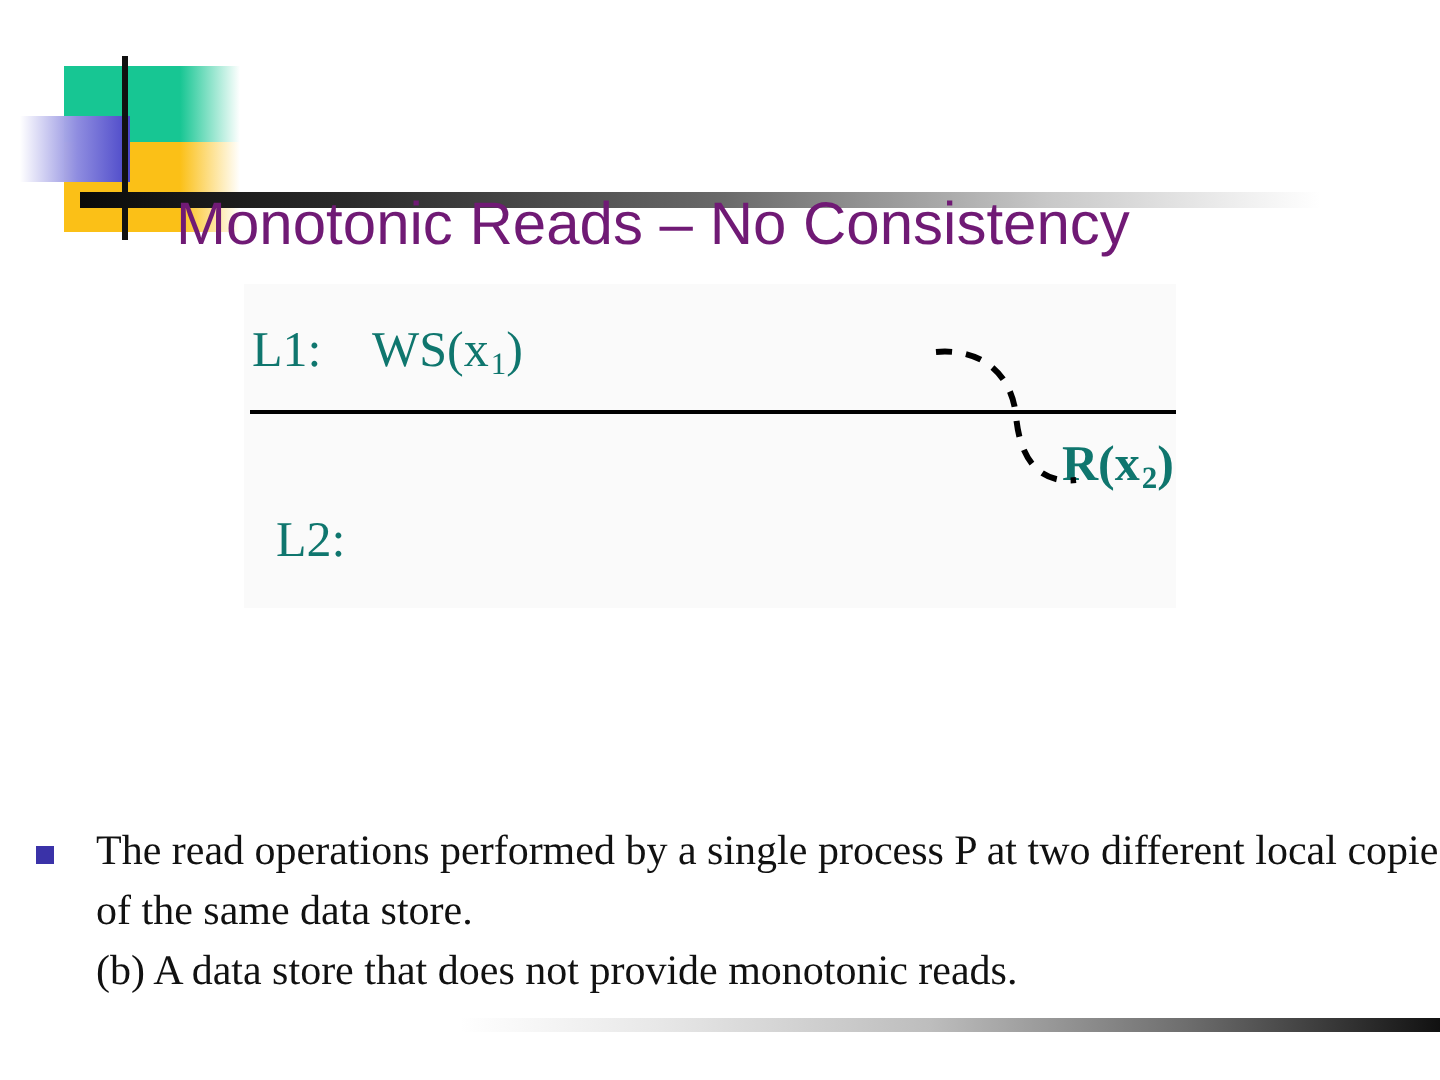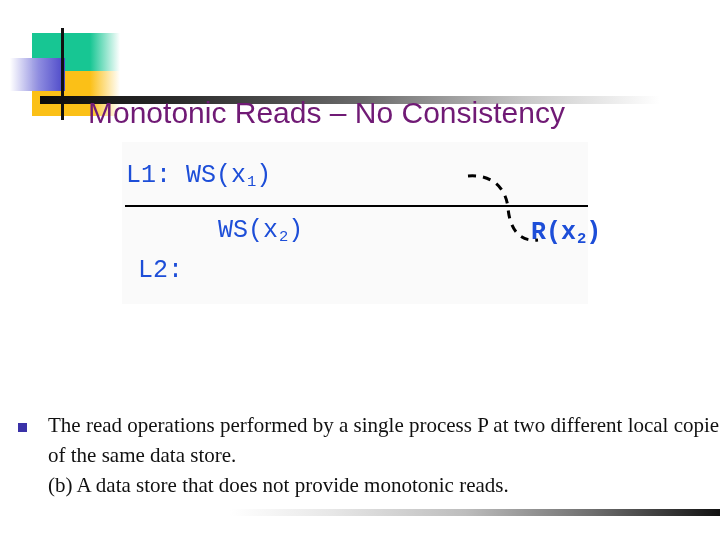--- a/index.html
+++ b/index.html
@@ -131,22 +131,22 @@
     left: 3px;
     top: 63px;
     width: 463px;
     height: 2px;
     background: #000000;
   }
 
   .row-label,
   .row-op {
     position: absolute;
-    color: #1d4ed8;
-    font-family: Liberation Mono, monospace;
+    color: #0f766e;
+    font-family: Liberation Serif, serif;
     font-size: 25px;
     line-height: 28px;
     white-space: nowrap;
   }
   .row-op sub,
   .row-label sub {
     font-size: 0.62em;
     vertical-align: -0.28em;
     padding-left: 1px;
   }
@@ -229,21 +229,20 @@
 
       <div class="divider"></div>
 
       <div class="row-label l1-label">L1:</div>
 
       <div class="row-op l1-ws"><span>WS(x</span><sub>1</sub><span>)</span></div>
 
 
       <div class="row-label l2-label">L2:</div>
 
-      <div class="row-op l2-ws"><span>WS(x</span><sub>2</sub><span>)</span></div>
 
       <div class="row-op l2-r"><span>R(x</span><sub>2</sub><span>)</span></div>
 
       <svg class="dash-curve" viewBox="0 0 120 110">
         <path d="M 6 24 C 30 22, 44 36, 46 56 C 48 78, 58 90, 76 88" fill="none" stroke="#000000" stroke-width="3" stroke-dasharray="8 7" stroke-linecap="butt"></path>
       </svg>
 
     </div>
   </div>
 

